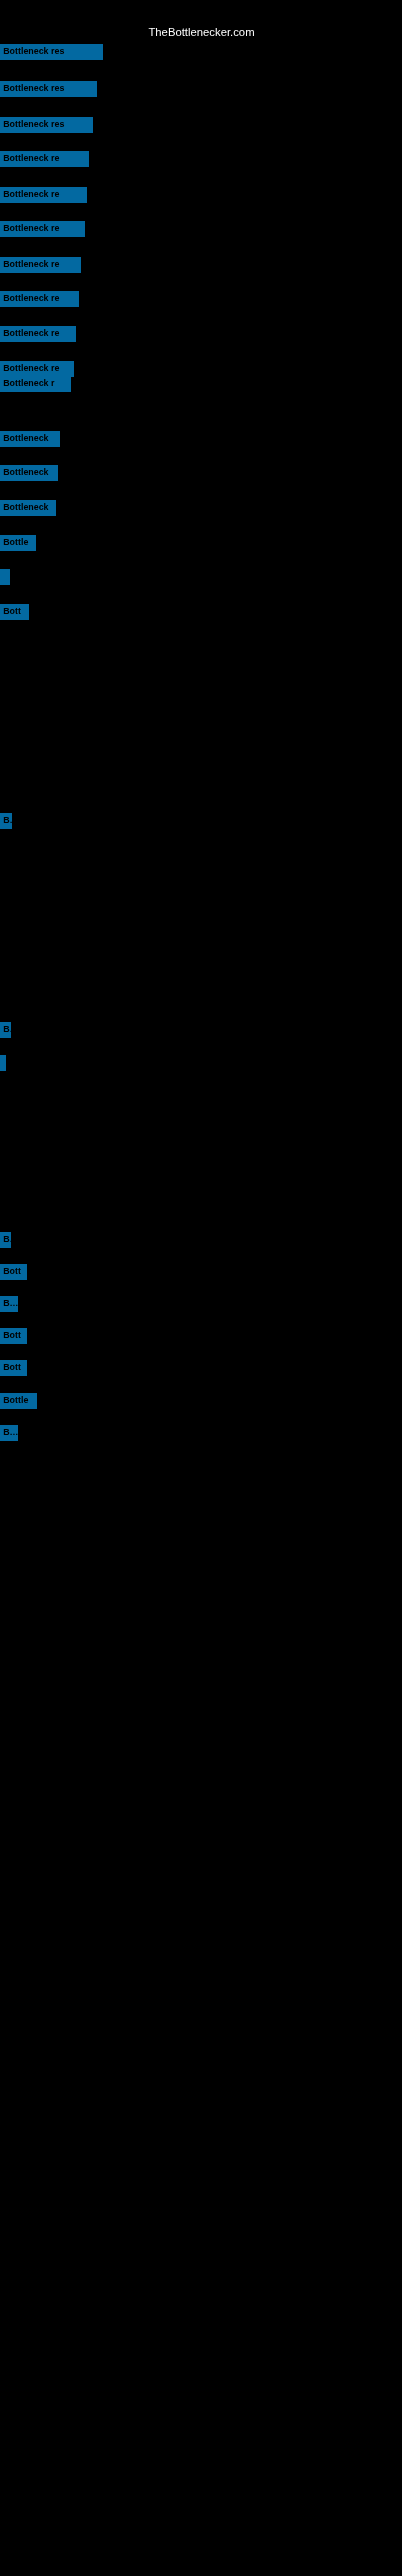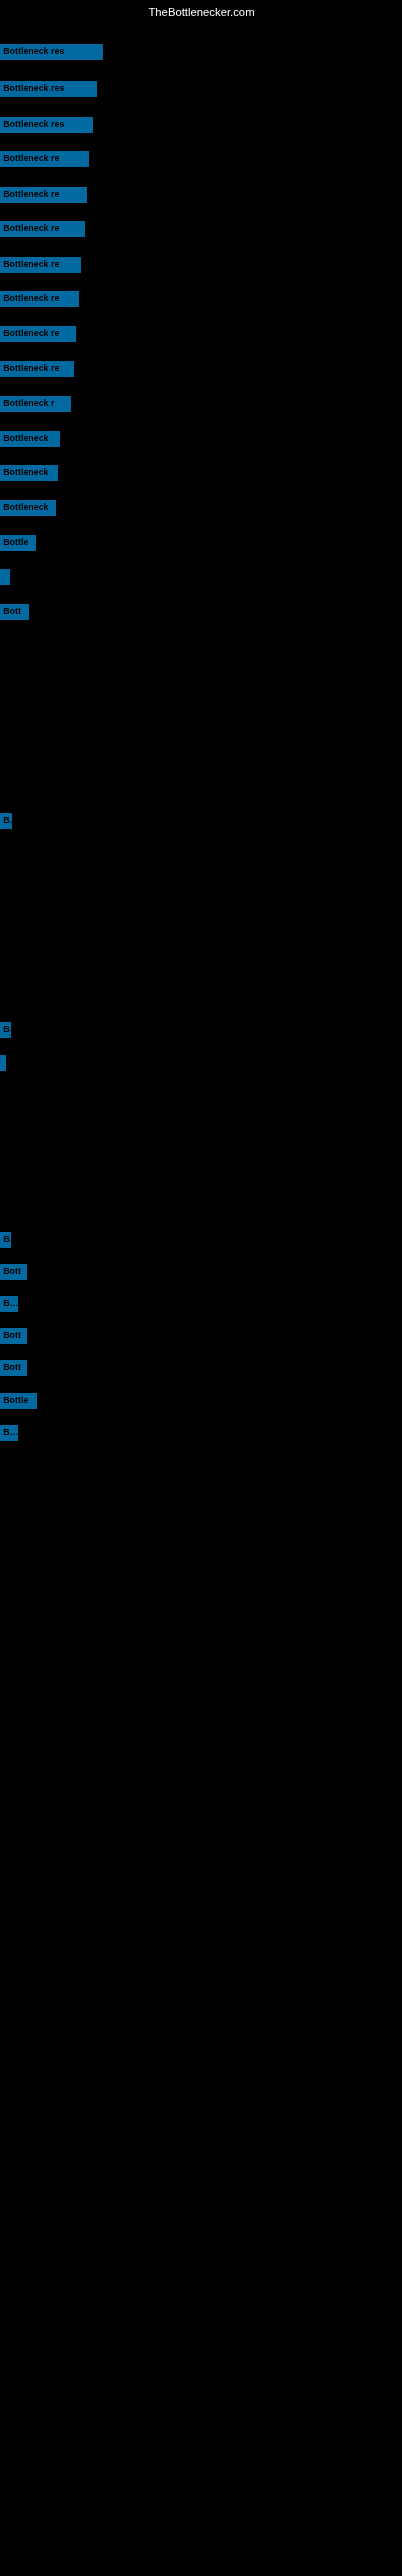--- a/index.html
+++ b/index.html
@@ -8,20 +8,21 @@
       font-family: Arial, sans-serif;
       width: 403px;
       min-height: 2576px;
       position: relative;
     }
     .site-title {
       color: #ffffff;
       font-size: 11.3px;
       text-align: center;
       padding: 6.4px 0 3.2px 0;
+      margin-top: 20px;
     }
     .bottleneck-bar {
       position: absolute;
       background-color: #0369a1;
       color: #000000;
       font-size: 8.9px;
       font-weight: bold;
       padding: 1.6px 3.2px;
       white-space: nowrap;
       overflow: hidden;
@@ -38,21 +39,21 @@
 <div class="bottleneck-bar" style="top: 44px; width: 103px; height: 16px;">Bottleneck res</div>
 <div class="bottleneck-bar" style="top: 81px; width: 97px; height: 16px;">Bottleneck res</div>
 <div class="bottleneck-bar" style="top: 117px; width: 93px; height: 16px;">Bottleneck res</div>
 <div class="bottleneck-bar" style="top: 151px; width: 89px; height: 16px;">Bottleneck re</div>
 <div class="bottleneck-bar" style="top: 187px; width: 87px; height: 16px;">Bottleneck re</div>
 <div class="bottleneck-bar" style="top: 221px; width: 85px; height: 16px;">Bottleneck re</div>
 <div class="bottleneck-bar" style="top: 257px; width: 81px; height: 16px;">Bottleneck re</div>
 <div class="bottleneck-bar" style="top: 291px; width: 79px; height: 16px;">Bottleneck re</div>
 <div class="bottleneck-bar" style="top: 326px; width: 76px; height: 16px;">Bottleneck re</div>
 <div class="bottleneck-bar" style="top: 361px; width: 74px; height: 16px;">Bottleneck re</div>
-<div class="bottleneck-bar" style="top: 396px; width: 71px; height: 16px;">Bottleneck r</div>
+<div class="bottleneck-bar" style="top: 376px; width: 71px; height: 16px;">Bottleneck r</div>
 <div class="bottleneck-bar" style="top: 431px; width: 60px; height: 16px;">Bottleneck</div>
 <div class="bottleneck-bar" style="top: 465px; width: 58px; height: 16px;">Bottleneck</div>
 <div class="bottleneck-bar" style="top: 500px; width: 56px; height: 16px;">Bottleneck</div>
 <div class="bottleneck-bar" style="top: 535px; width: 36px; height: 16px;">Bottle</div>
 <div class="bottleneck-bar" style="top: 569px; width: 9.7px; height: 16px;"></div>
 <div class="bottleneck-bar" style="top: 604px; width: 29px; height: 16px;">Bott</div>
 <div class="bottleneck-bar" style="top: 813px; width: 12px; height: 16px;">B</div>
 <div class="bottleneck-bar" style="top: 1022px; width: 11.3px; height: 16px;">B</div>
 <div class="bottleneck-bar" style="top: 1055px; width: 6.4px; height: 16px;"></div>
 <div class="bottleneck-bar" style="top: 1232px; width: 11.3px; height: 16px;">B</div>

